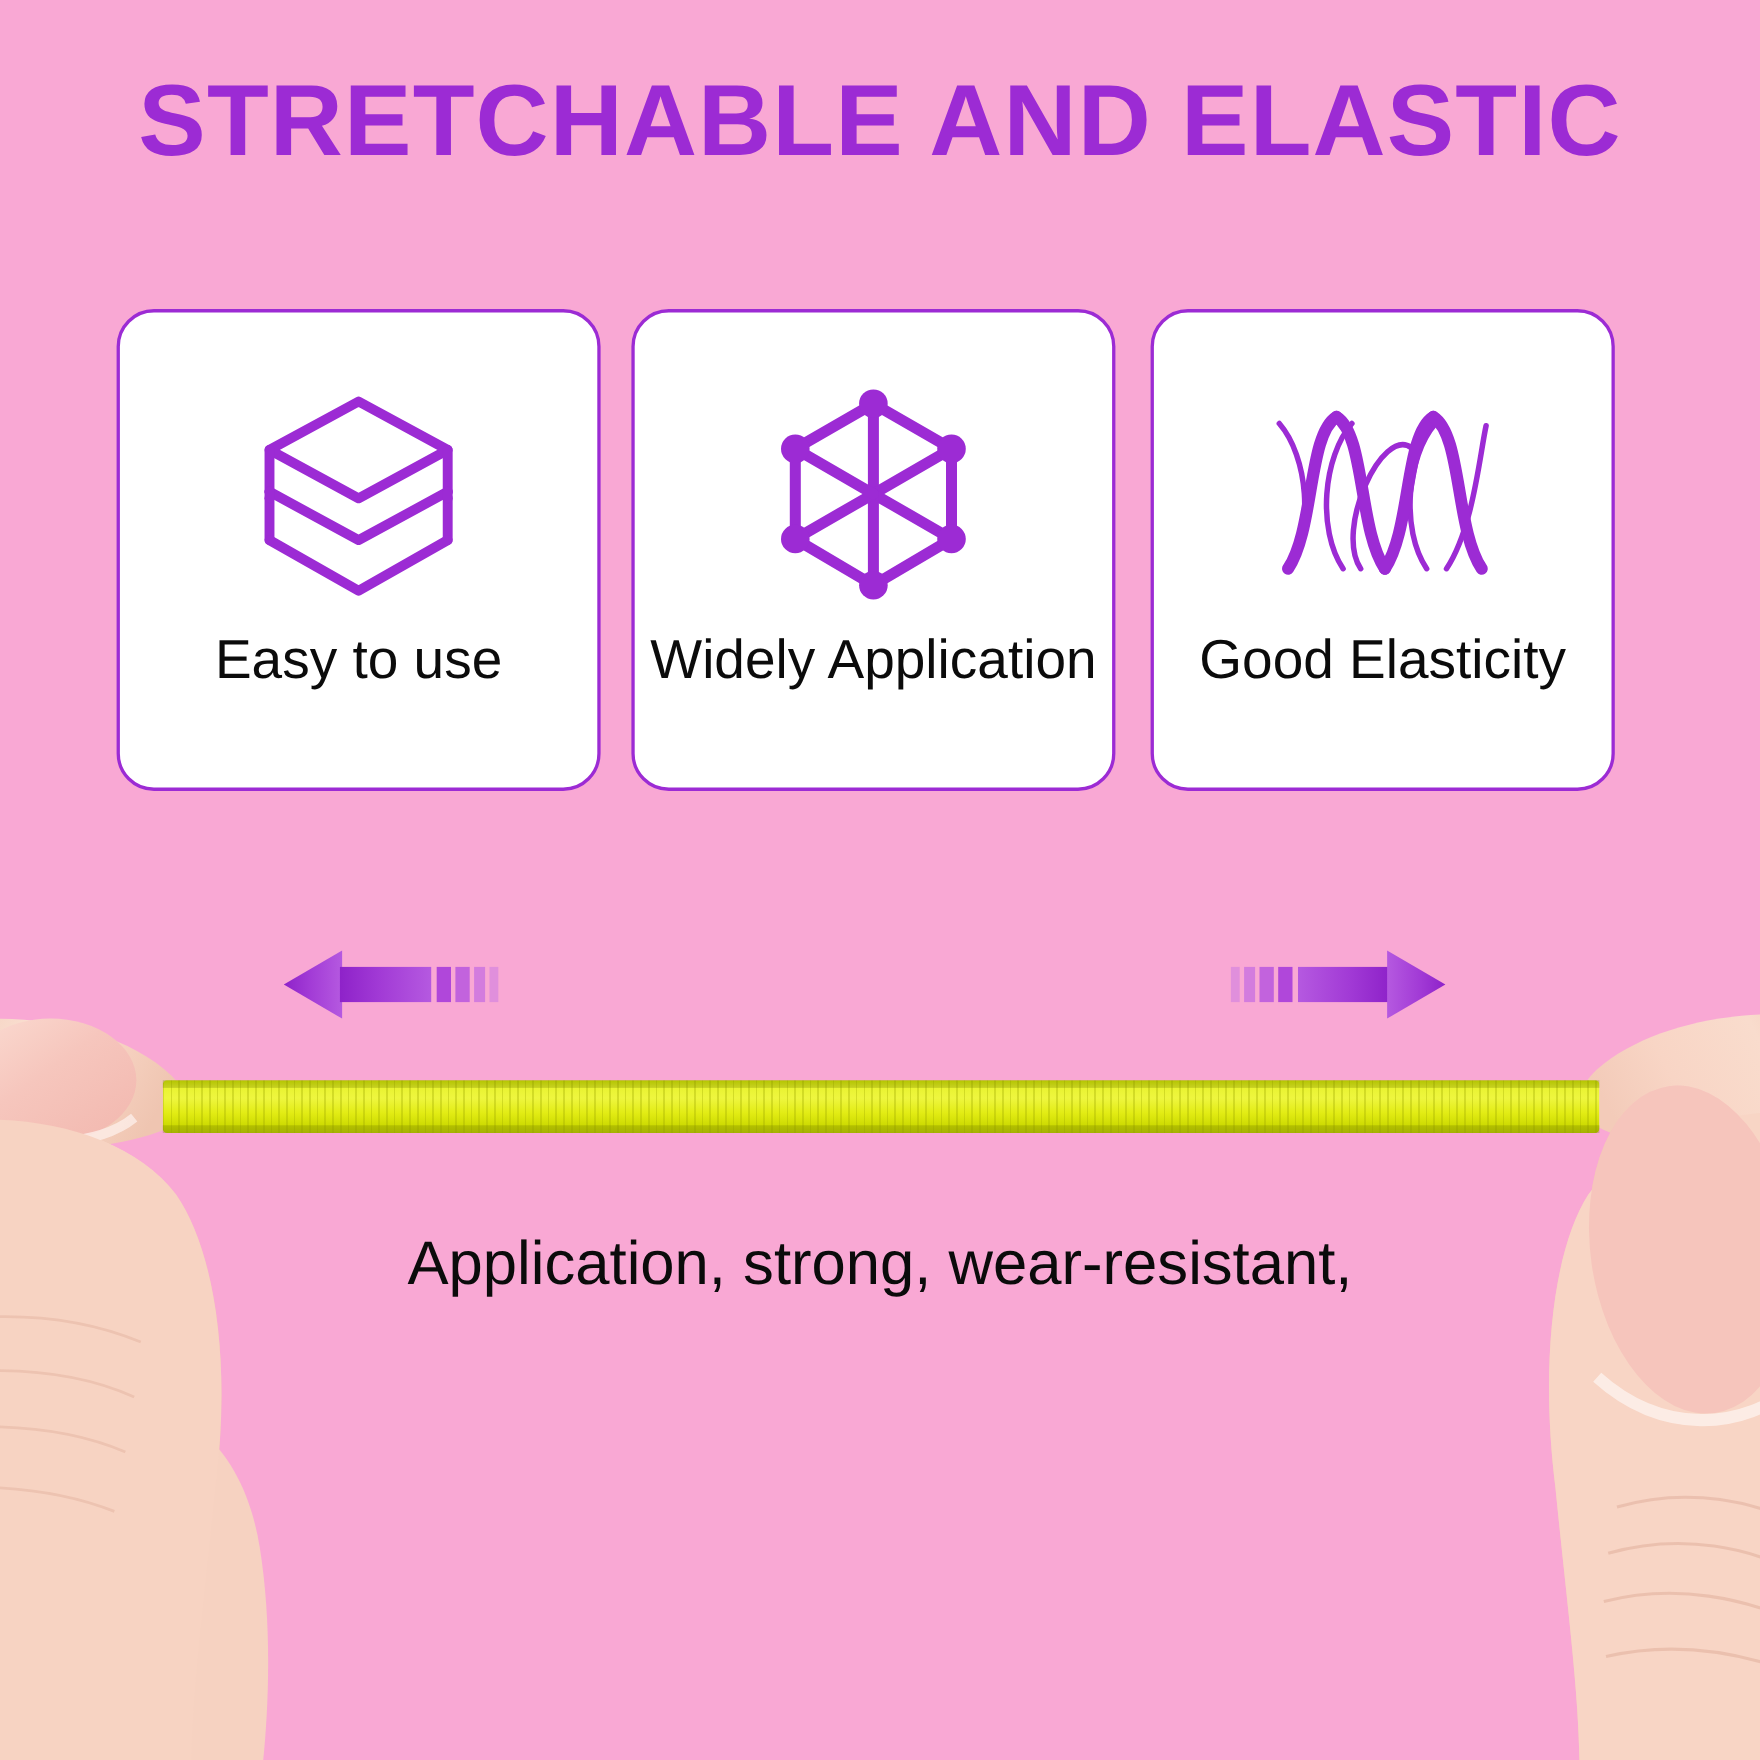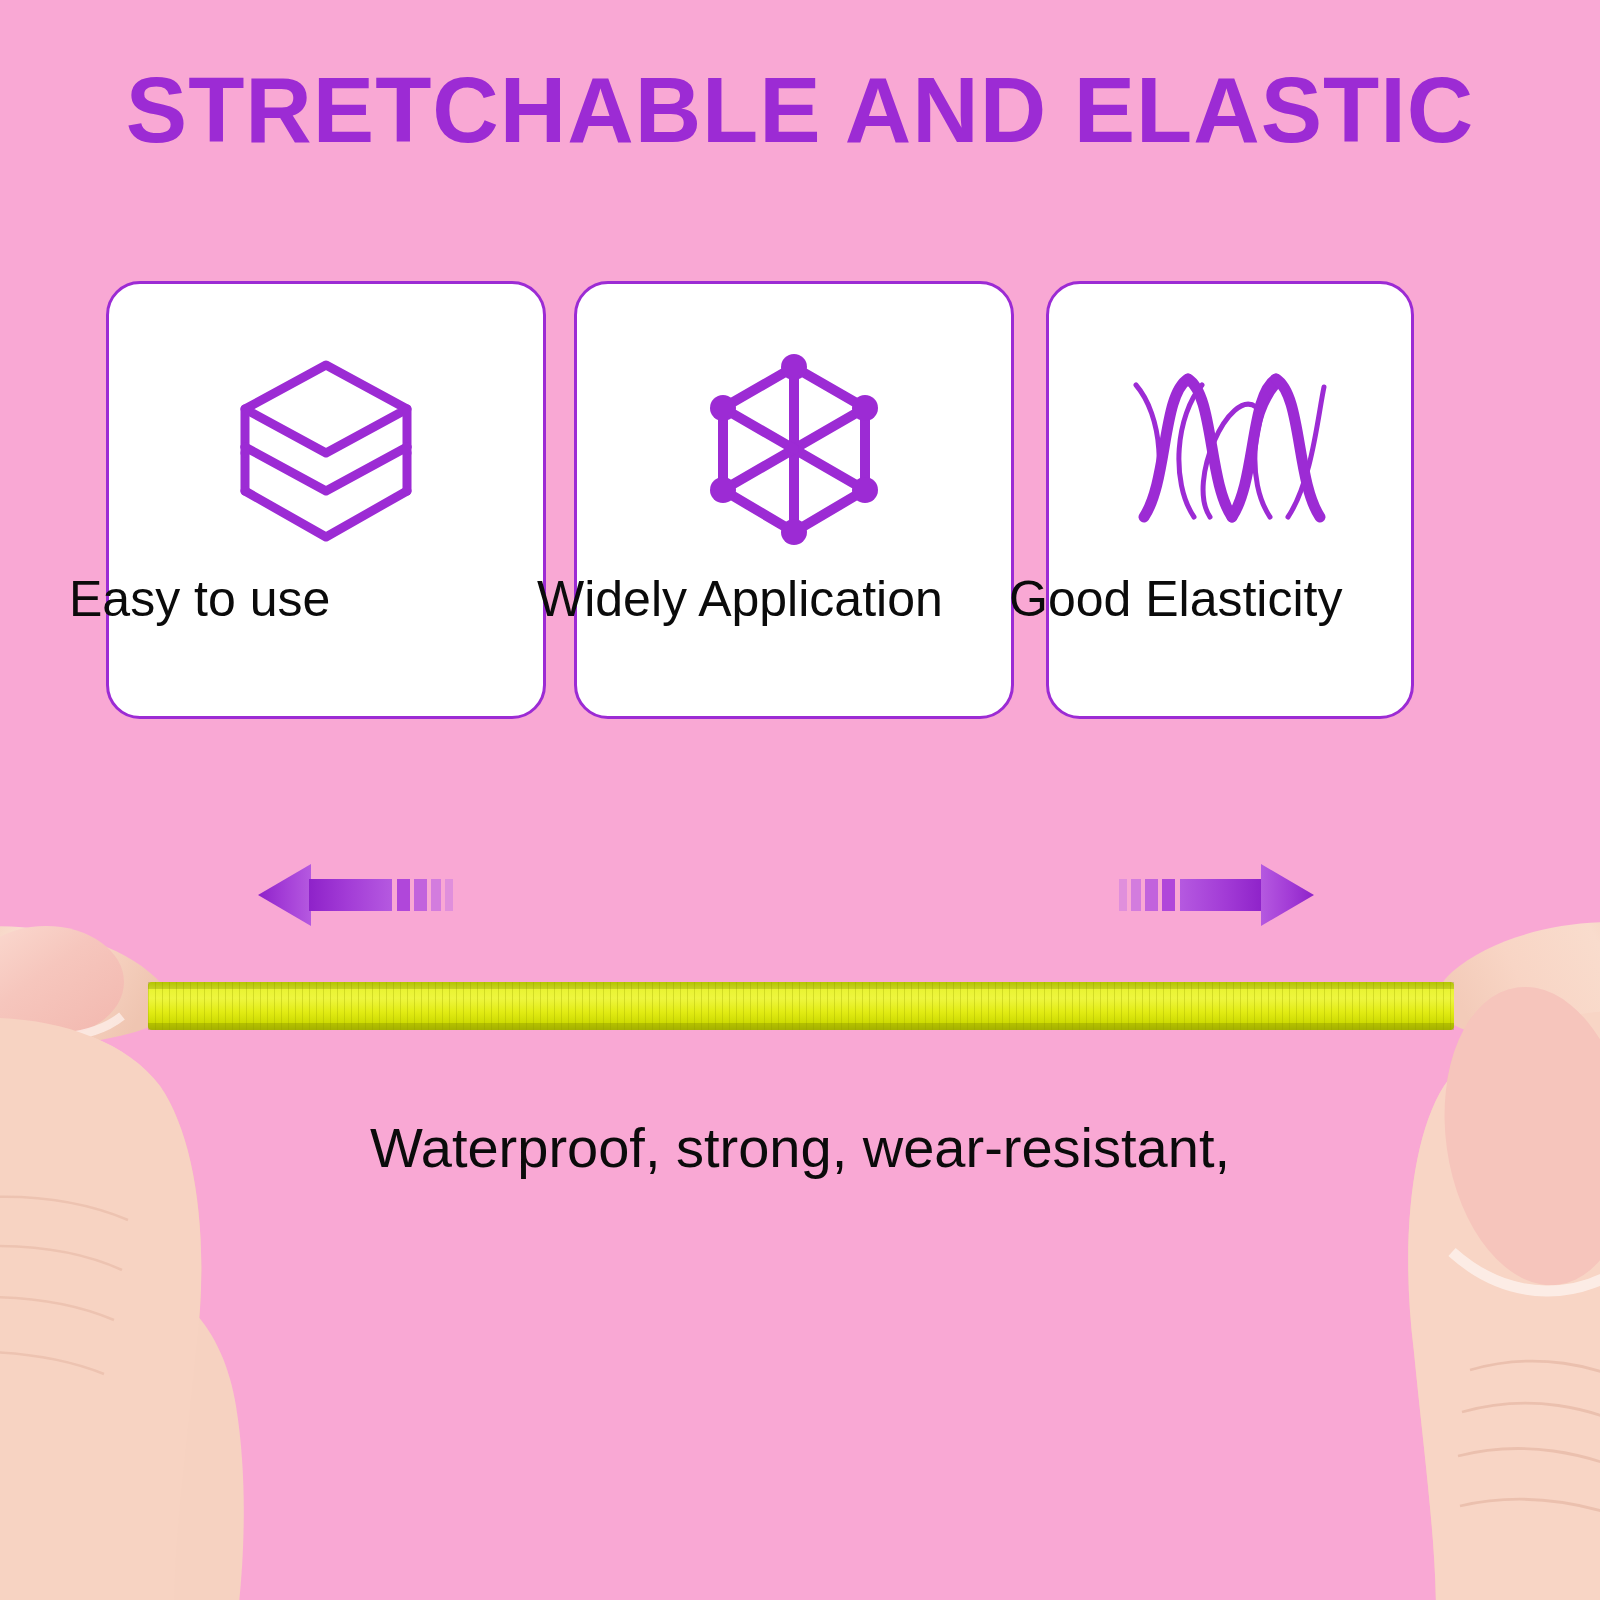--- a/index.html
+++ b/index.html
@@ -44,38 +44,38 @@
     position: absolute;
     top: 0;
     height: 438px;
     border: 3px solid #9C2BD4;
     border-radius: 34px;
     box-sizing: border-box;
     background: #ffffff;
   }
   .card.c0 { left: 0px;   width: 440px; }
   .card.c1 { left: 468px; width: 440px; }
-  .card.c2 { left: 940px; width: 368px; }
+  .card.c2 { left: 940px; width: 422px; }
 
   .card-icon {
     position: absolute;
     top: 62px;
     left: 0;
     width: 100%;
     height: 210px;
     display: flex;
     align-items: center;
     justify-content: center;
   }
   .card-label {
     position: absolute;
     top: 286px;
     left: -40px;
     width: calc(100% + 80px);
-    text-align: left;
+    text-align: center;
     font-family: "Liberation Sans", sans-serif;
     font-size: 50px;
     color: #0b0b0b;
     white-space: nowrap;
   }
 
   
   .arrow-wrap {
     position: absolute;
     top: 862px;
@@ -371,16 +371,16 @@
     <path d="M132 352 C 190 404, 264 402, 314 358" fill="none" stroke="#fdf0ea" stroke-width="11" opacity="0.85"></path>
     <g stroke="#e3b3a0" stroke-width="2.8" fill="none" opacity="0.6">
       <path d="M150 470 C 212 452, 278 462, 330 494"></path>
       <path d="M142 512 C 206 494, 272 504, 330 538"></path>
       <path d="M138 556 C 200 540, 266 550, 330 582"></path>
       <path d="M140 606 C 200 592, 264 600, 330 628"></path>
     </g>
   </svg>
 
   <div id="caption">
-    <span class="line">Waterproof, strong, wear-resistant,</span>
+    <span class="line">Application, strong, wear-resistant,</span>
   </div>
 
 </div>
 
 </body></html>

